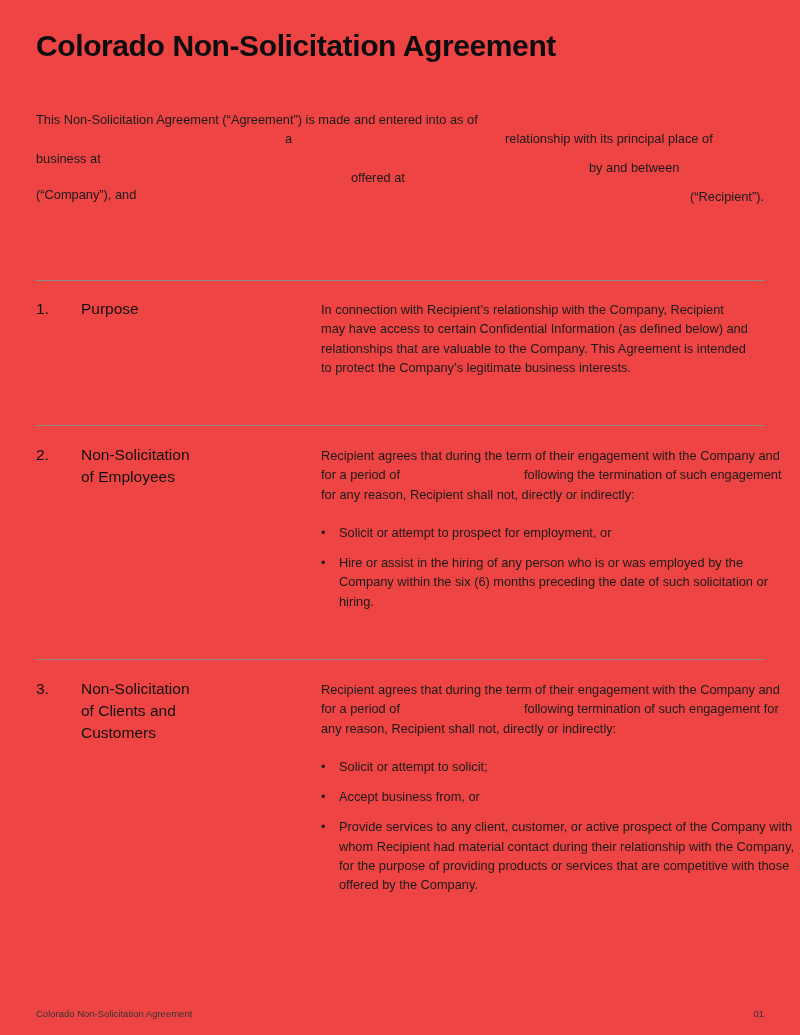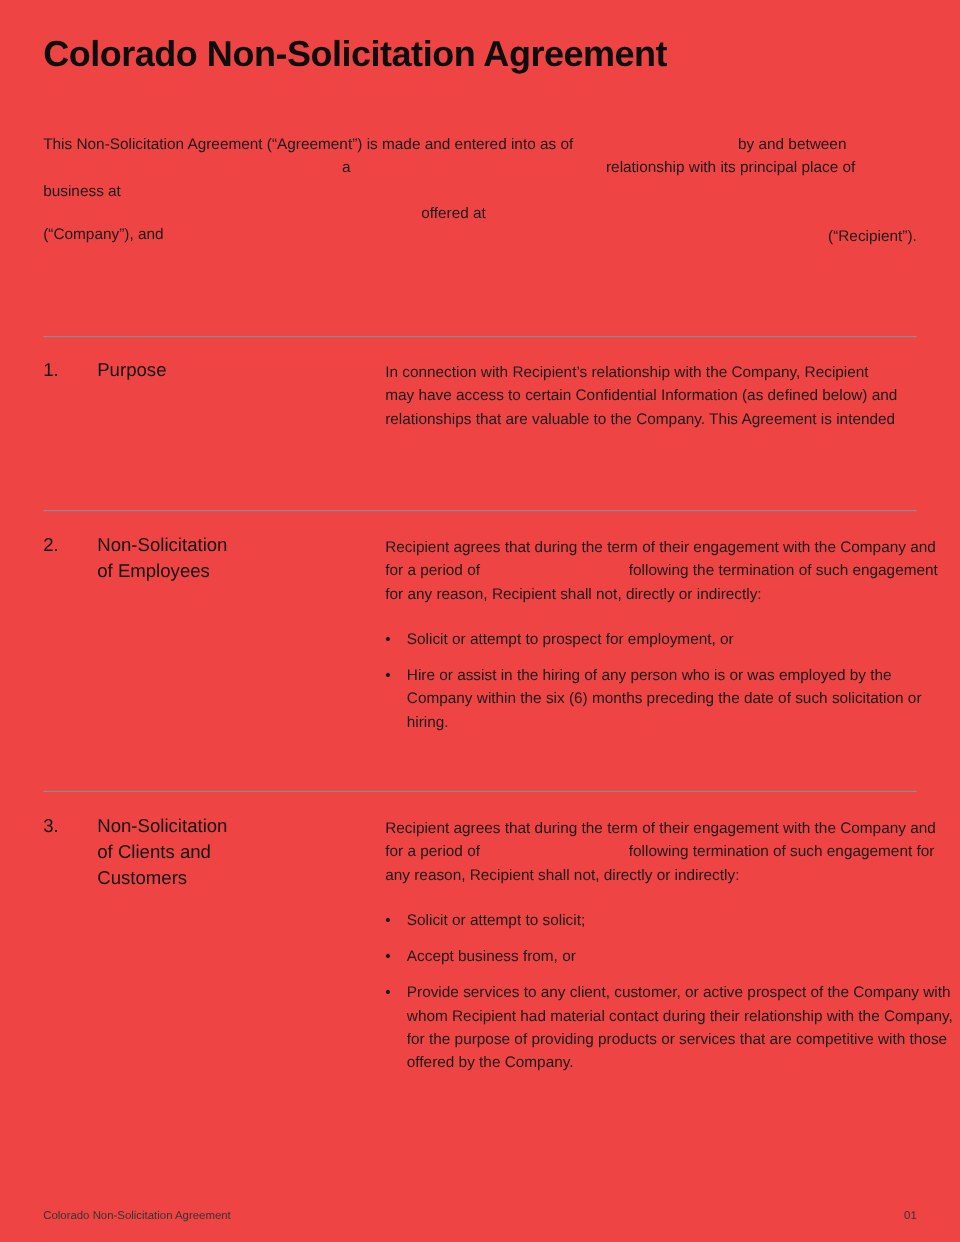--- a/index.html
+++ b/index.html
@@ -162,21 +162,21 @@
 </head>
 <body>
 
 <div class="page">
 
   <div class="doc-title">Colorado Non-Solicitation Agreement</div>
 
   <div class="intro">
     <div class="intro-line">
       <span class="seg" style="left:0px;">This Non-Solicitation Agreement (“Agreement”) is made and entered into as of</span>
-      <span class="seg" style="left:579px;">by and between</span>
+      <span class="seg" style="left:553px;margin-top:48px;">by and between</span>
     </div>
     <div class="intro-line">
       <span class="seg" style="left:249px;">a</span>
       <span class="seg" style="left:469px;">relationship with its principal place of</span>
     </div>
     <div class="intro-line">
       <span class="seg" style="left:0px;">business at</span>
     </div>
     <div class="intro-line">
       <span class="seg" style="left:0px;margin-top:17px;">(“Company”), and</span>
@@ -194,20 +194,23 @@
     <div class="sec-head">Purpose</div>
     <div class="sec-body">
       <div class="body-line">
         <span class="seg" style="left:0px;">In connection with Recipient’s relationship with the Company, Recipient</span>
       </div>
       <div class="body-line">
         <span class="seg" style="left:0px;">may have access to certain Confidential Information (as defined below) and</span>
       </div>
       <div class="body-line">
         <span class="seg" style="left:0px;">relationships that are valuable to the Company. This Agreement is intended</span>
+      </div>
+      <div class="body-line">
+        <span class="seg" style="left:0px;">to protect the Company’s legitimate business interests.</span>
       </div>
     </div>
   </div>
 
   <div class="rule" style="top:425px;"></div>
 
   <div class="section" style="top:444px;">
     <div class="sec-num">2.</div>
     <div class="sec-head">
       <div>Non-Solicitation</div>

